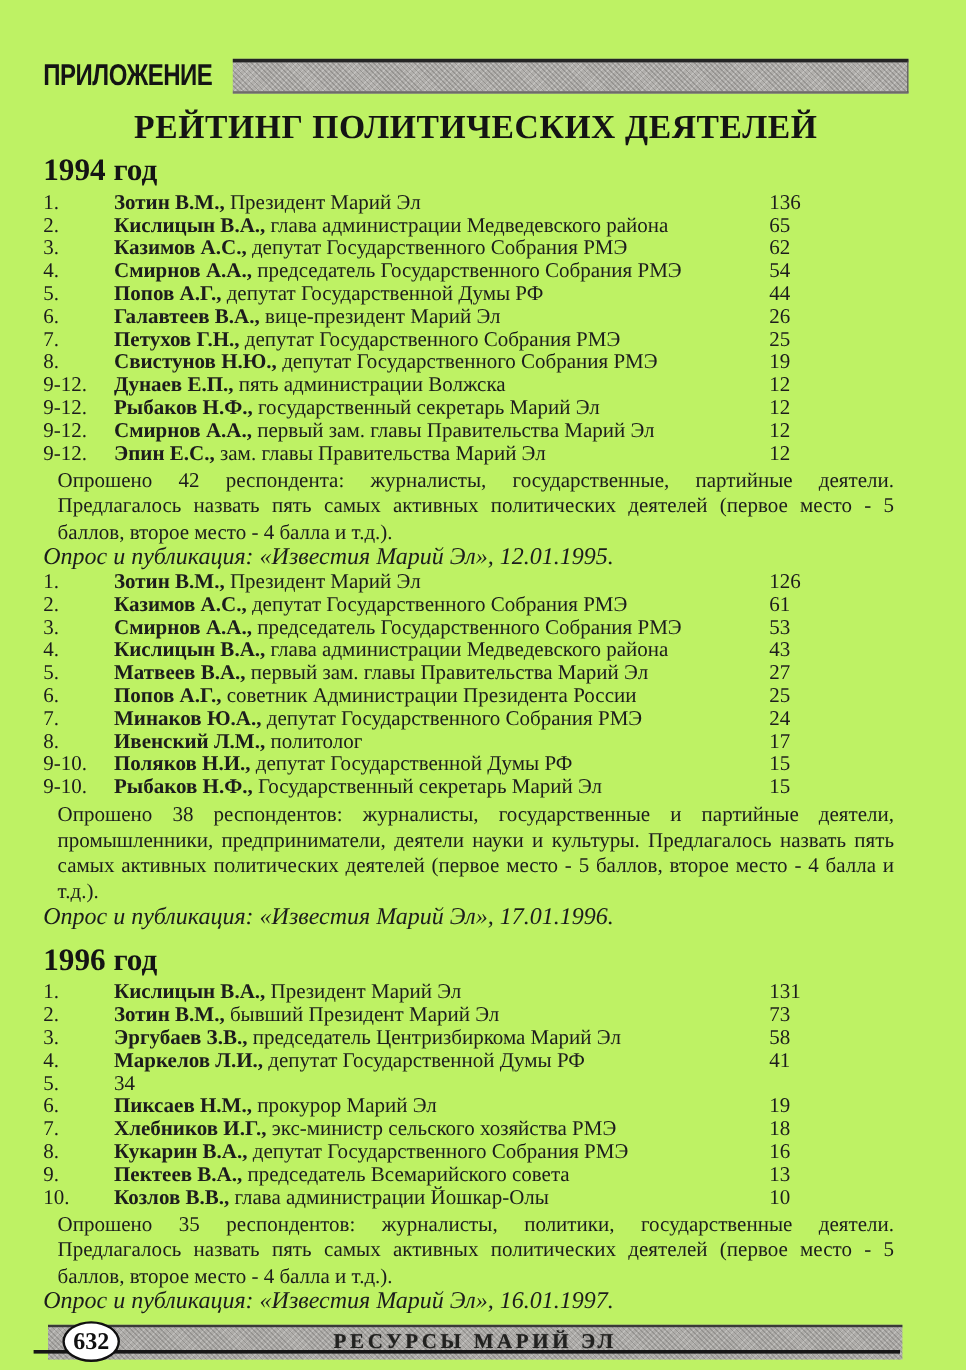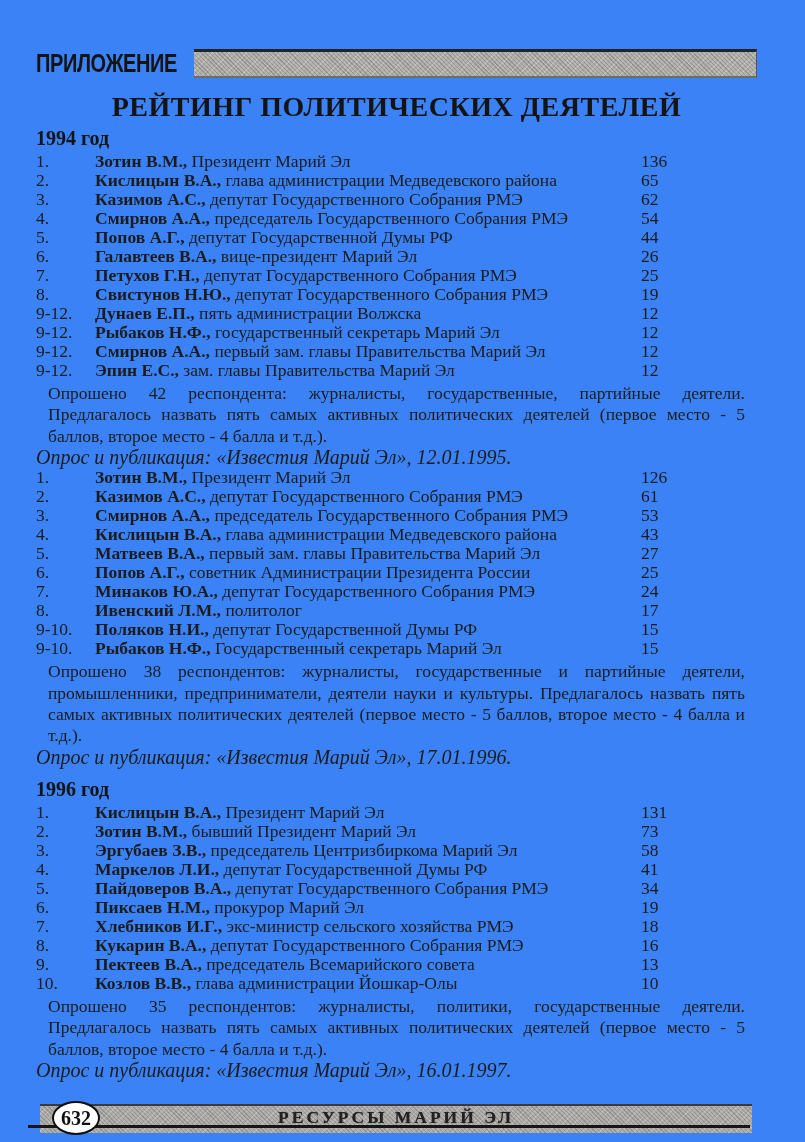--- a/index.html
+++ b/index.html
@@ -1,19 +1,19 @@
 <!DOCTYPE html>
 <html lang="ru"><head>
 <meta charset="utf-8">
 <style>
   html,body{margin:0;padding:0;}
   .page{
     position:relative;
     width:805px;height:1142px;
-    background:#3b82f6;
+    background:#bef264;
     overflow:hidden;
     font-family:"Liberation Serif","DejaVu Serif",serif;
     color:#1c1c1c;
     box-sizing:border-box;
     padding:48px 48px 0 36px;
   }
   
   .appendix-row{display:flex;align-items:stretch;height:30px;}
   .appendix-label{
     font-family:"Liberation Sans","DejaVu Sans",sans-serif;
@@ -30,21 +30,21 @@
     border-top:3px solid #242424;
     border-bottom:2px solid #6e6c69;
     border-right:1px solid #555;
   }
   h1.doc-title{
     margin:13px 0 0;text-align:center;
     font-size:28px;font-weight:700;letter-spacing:.5px;color:#141414;
     white-space:nowrap;
   }
   h2.year{
-    margin:4px 0 2px;font-size:20px;font-weight:700;color:#141414;
+    margin:4px 0 2px;font-size:26px;font-weight:700;color:#141414;
   }
   h2.year-2{margin-top:11px;}
   h2.year-3{margin-top:10px;}
   .row{display:flex;font-size:17.5px;line-height:19px;}
   .rank{width:59px;flex:none;}
   .entry{width:546px;flex:none;padding-right:6px;box-sizing:border-box;font-family:Liberation Serif, serif;}
   .entry b{font-weight:700;}
   .score{flex:1;}
   .note{
     margin:3px 12px 0;font-size:17.5px;line-height:21.4px;
@@ -234,21 +234,20 @@
           <span class="entry"><b class="name">Эргубаев З.В.,</b> <span class="desc">председатель Центризбиркома Марий Эл</span></span>
           <span class="score">58</span>
         </div>
         <div class="row">
           <span class="rank">4.</span>
           <span class="entry"><b class="name">Маркелов Л.И.,</b> <span class="desc">депутат Государственной Думы РФ</span></span>
           <span class="score">41</span>
         </div>
         <div class="row">
           <span class="rank">5.</span>
-          <span class="entry"><b class="name">Пайдоверов В.А.,</b> <span class="desc">депутат Государственного Собрания РМЭ</span></span>
           <span class="score">34</span>
         </div>
         <div class="row">
           <span class="rank">6.</span>
           <span class="entry"><b class="name">Пиксаев Н.М.,</b> <span class="desc">прокурор Марий Эл</span></span>
           <span class="score">19</span>
         </div>
         <div class="row">
           <span class="rank">7.</span>
           <span class="entry"><b class="name">Хлебников И.Г.,</b> <span class="desc">экс-министр сельского хозяйства РМЭ</span></span>

